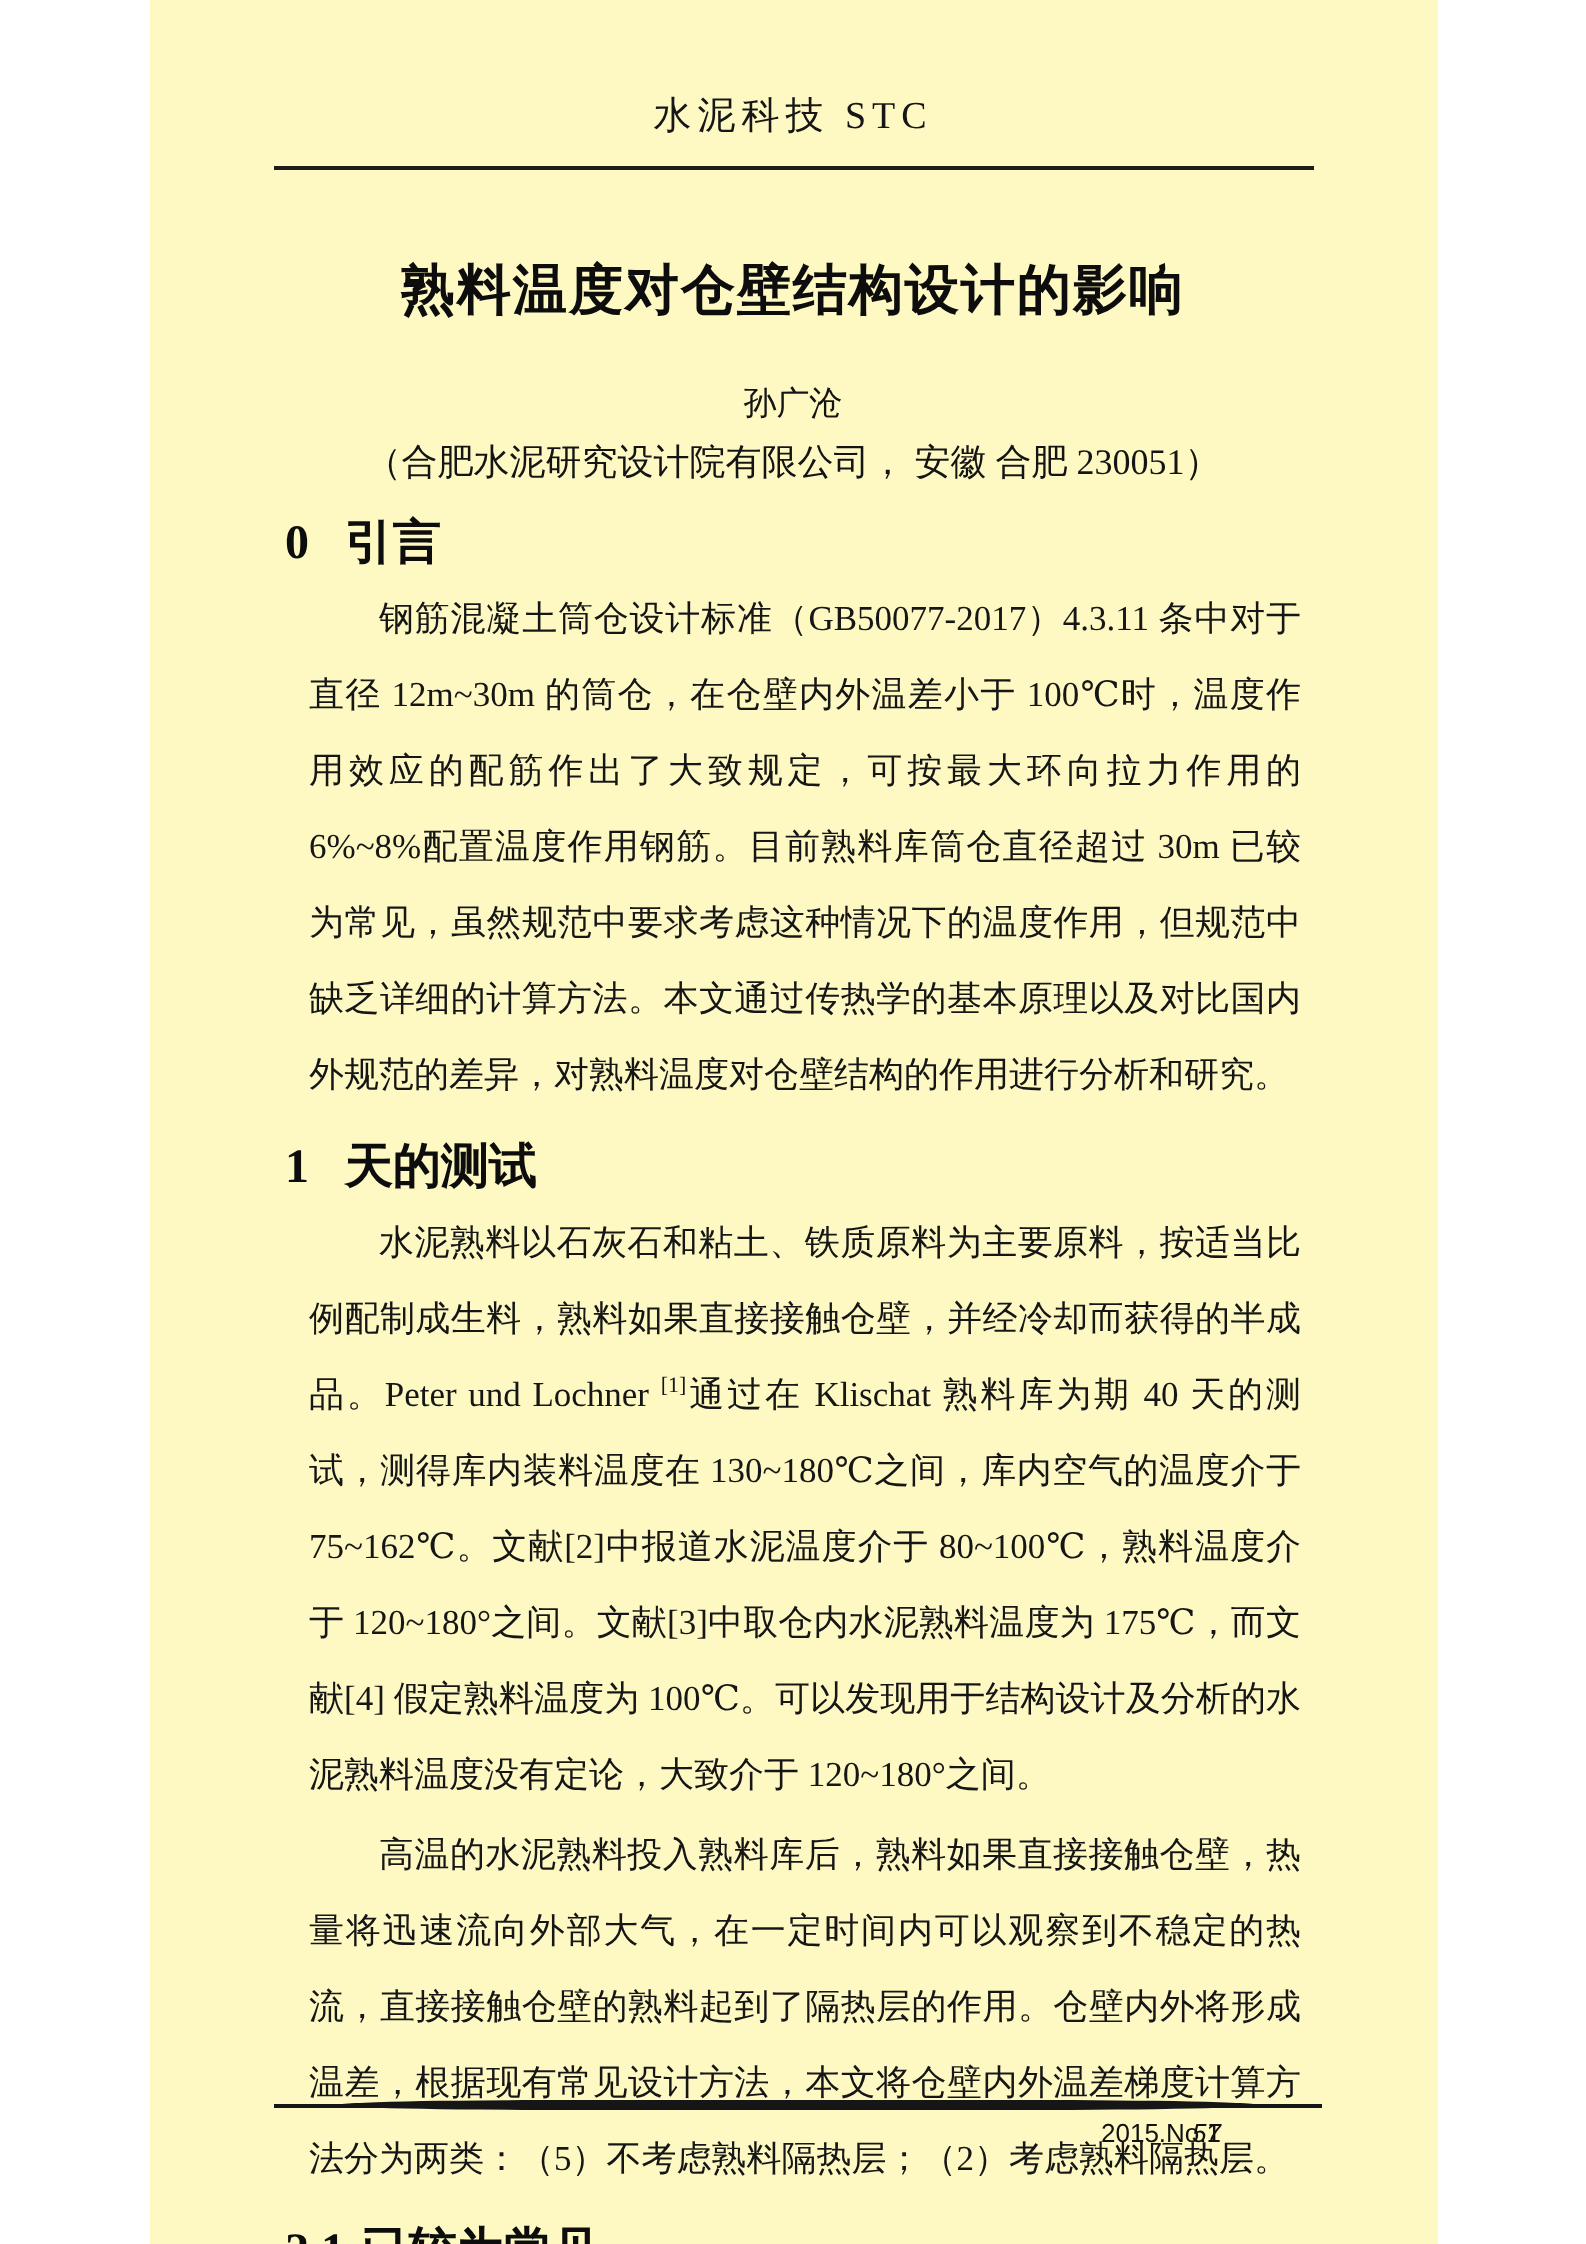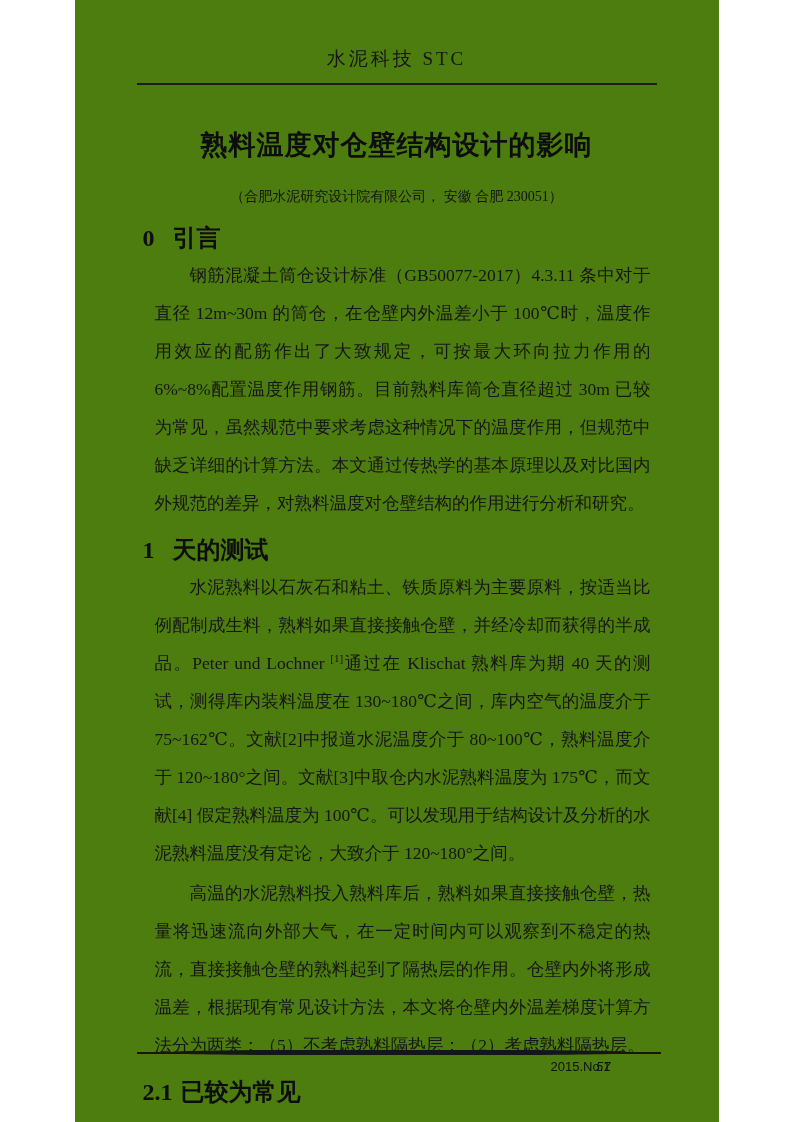--- a/index.html
+++ b/index.html
@@ -5,21 +5,21 @@
   html, body {
     margin: 0;
     padding: 0;
     background: #ffffff;
   }
   .page {
     position: relative;
     width: 644px;
     height: 1122px;
     margin: 0 auto;
-    background: #4d7c0f;
+    background: #fef9c3;
     box-sizing: border-box;
     padding: 46px 68px 0 68px;
     color: #141414;
     overflow: hidden;
   }
   
   .journal-header {
     text-align: center;
     font-family: "Liberation Serif", "DejaVu Serif", serif;
     font-size: 19px;
@@ -47,21 +47,21 @@
     margin-top: 25px;
     text-align: center;
     font-family: "Liberation Serif", "DejaVu Serif", serif;
     font-size: 16.5px;
     line-height: 22px;
   }
   .affiliation-line {
     margin-top: 5px;
     text-align: center;
     font-family: "Liberation Serif", "DejaVu Serif", serif;
-    font-size: 14px;
+    font-size: 18px;
     line-height: 26px;
   }
   
   .section-heading {
     margin: 12px 0 2px 0;
     font-family: "Liberation Sans", "DejaVu Sans", sans-serif;
     font-weight: 700;
     font-size: 24px;
     line-height: 32px;
     color: #0d0d0d;
@@ -136,20 +136,21 @@
 </style>
 </head>
 <body>
 
 <div class="page">
 
   <div class="journal-header">水泥科技 STC</div>
   <div class="header-rule"></div>
 
   <h1 class="article-title">熟料温度对仓壁结构设计的影响</h1>
+  <div class="author-line">孙广沧</div>
   <div class="affiliation-line">（合肥水泥研究设计院有限公司， 安徽 合肥 230051）</div>
 
   <h2 class="section-heading">
     <span class="sec-num">0</span><span>引言</span>
   </h2>
   <p class="body-paragraph">钢筋混凝土筒仓设计标准（GB50077-2017）4.3.11 条中对于直径 12m~30m 的筒仓，在仓壁内外温差小于 100℃时，温度作用效应的配筋作出了大致规定，可按最大环向拉力作用的 6%~8%配置温度作用钢筋。目前熟料库筒仓直径超过 30m 已较为常见，虽然规范中要求考虑这种情况下的温度作用，但规范中缺乏详细的计算方法。本文通过传热学的基本原理以及对比国内外规范的差异，对熟料温度对仓壁结构的作用进行分析和研究。</p>
 
   <h2 class="section-heading">
     <span class="sec-num">1</span><span>天的测试</span>
   </h2>

